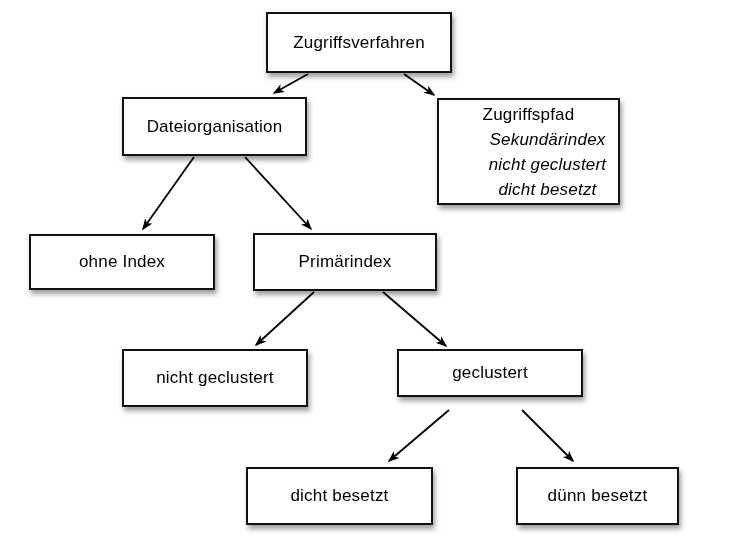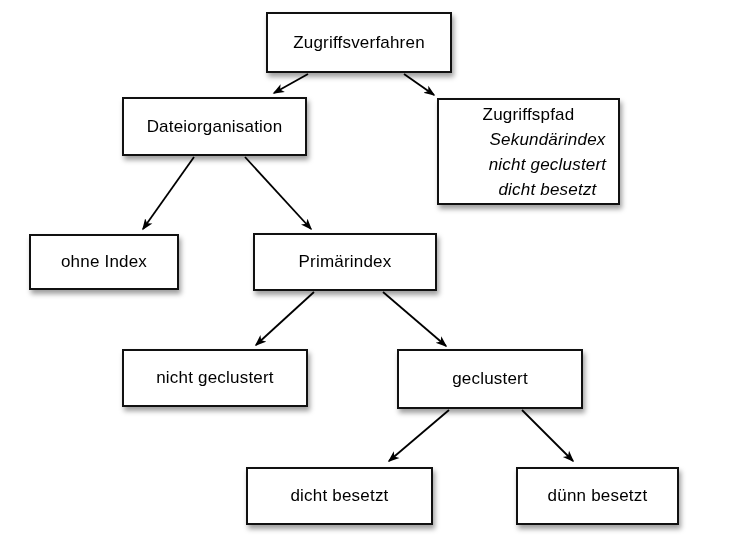--- a/index.html
+++ b/index.html
@@ -33,24 +33,24 @@
     flex-direction: column;
     line-height: 25px;
   }
   .node .ln { display: block; }
   .node .italic { font-style: italic; margin-left: 38px; }
 
   
   #n-zugriffsverfahren { left: 266px; top: 12px;  width: 186px; height: 61px; }
   #n-dateiorganisation { left: 122px; top: 97px;  width: 185px; height: 59px; }
   #n-zugriffspfad      { left: 437px; top: 98px;  width: 183px; height: 107px; }
-  #n-ohne-index        { left: 29px;  top: 234px; width: 150px; height: 56px; }
+  #n-ohne-index        { left: 29px;  top: 234px; width: 186px; height: 56px; }
   #n-primaerindex      { left: 253px; top: 233px; width: 184px; height: 58px; }
   #n-nicht-geclustert  { left: 122px; top: 349px; width: 186px; height: 58px; }
-  #n-geclustert        { left: 397px; top: 349px; width: 186px; height: 60px; }
+  #n-geclustert        { left: 397px; top: 349px; width: 186px; height: 48px; }
   #n-dicht-besetzt     { left: 246px; top: 467px; width: 187px; height: 58px; }
   #n-duenn-besetzt     { left: 516px; top: 467px; width: 163px; height: 58px; }
 
   #edges {
     position: absolute;
     left: 0; top: 0;
     width: 741px;
     height: 552px;
     pointer-events: none;
   }

